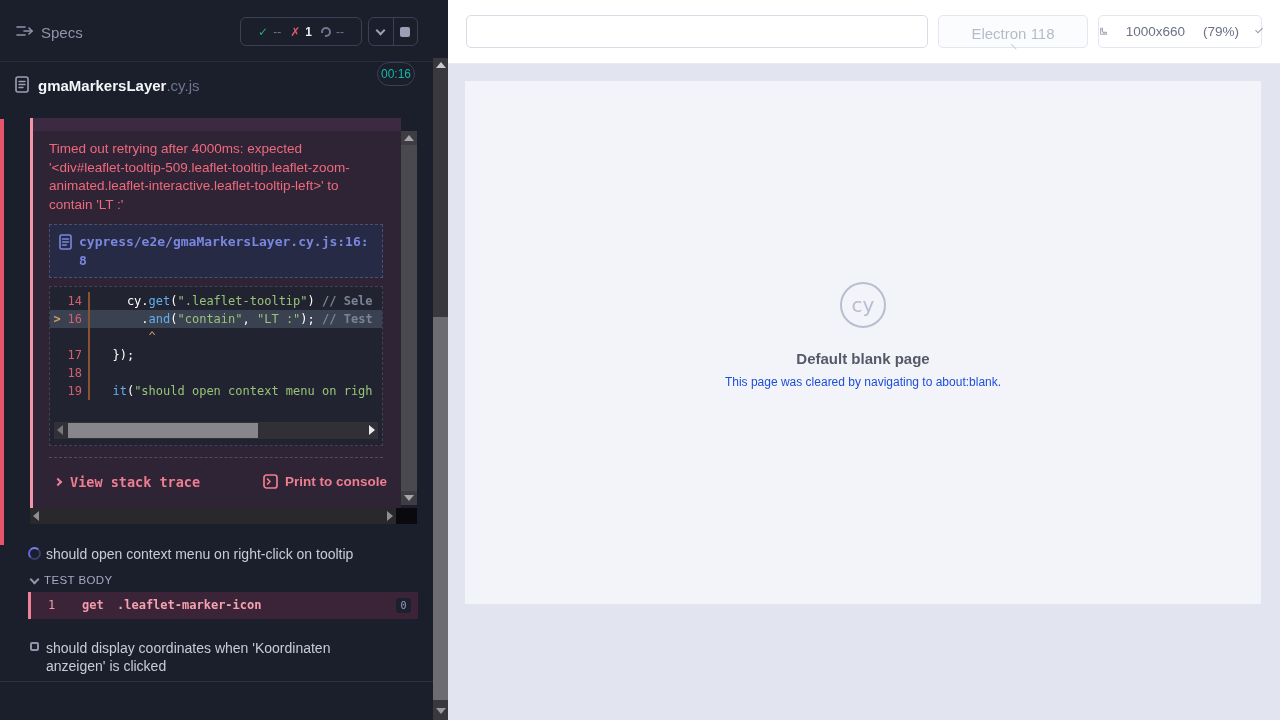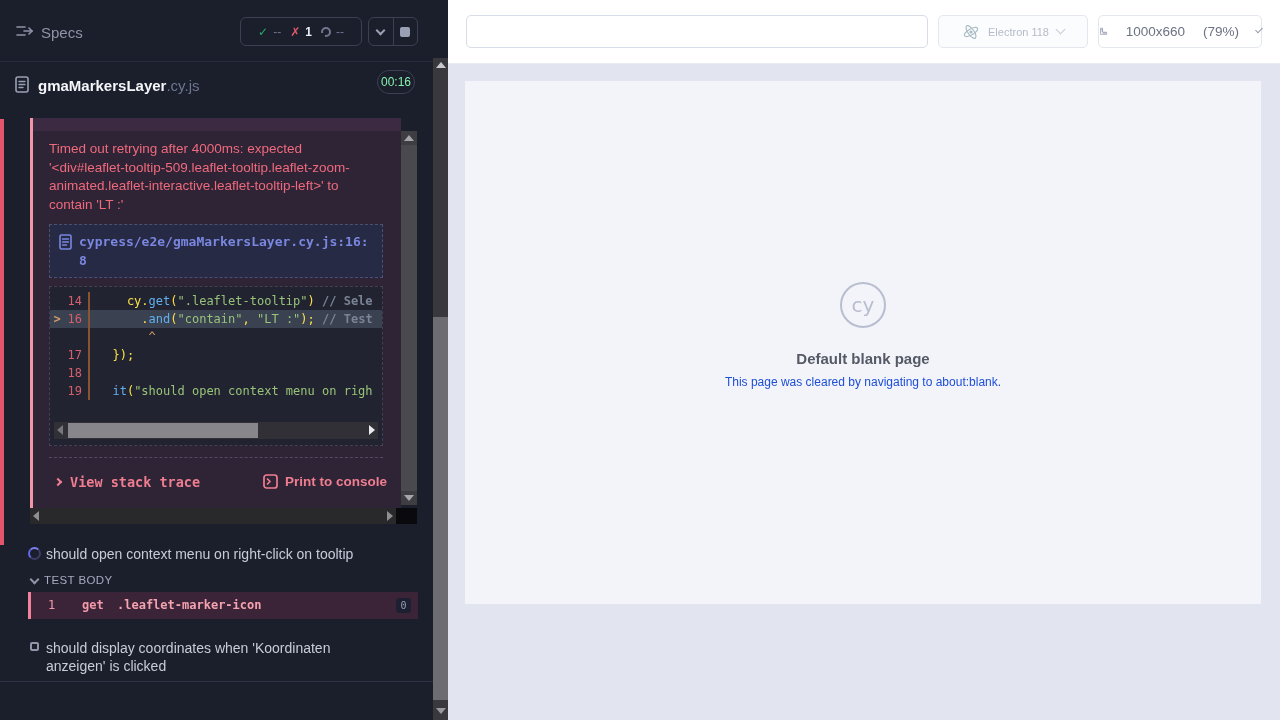--- a/index.html
+++ b/index.html
@@ -24,41 +24,41 @@
   .ctl + .ctl { border-left:1px solid var(--stat-border,#3b4054); }
   .chev-dn { width:7px; height:7px; border-right:2px solid #9aa0b4; border-bottom:2px solid #9aa0b4; transform:rotate(45deg); margin-top:-3px; }
   .stopsq { width:10px; height:10px; background:#9aa0b4; border-radius:2px; }
   .hdr-divider { position:absolute; left:0; top:61px; width:433px; height:1px; background:#272b3c; }
 
   .spec-row { position:absolute; left:0; top:62px; width:433px; height:46px; }
   .spec-file-icon { position:absolute; left:15px; top:14px; }
   .spec-name { position:absolute; left:38px; top:15px; font-size:15px; }
   .spec-name b { color:#f5f6fa; font-weight:bold; }
   .spec-name .ext { color:#6d7590; font-weight:normal; }
-  .duration-badge { position:absolute; left:377px; top:8px; width:38px; height:24px; border:1px solid var(--stat-border,#3b4054); border-radius:12px; color:#86efac; font-size:12px; display:flex; align-items:center; justify-content:center; }
+  .duration-badge { position:absolute; left:377px; top:0; width:38px; height:24px; border:1px solid var(--stat-border,#3b4054); border-radius:12px; color:#14b8a6; font-size:12px; display:flex; align-items:center; justify-content:center; }
 
   
   .attempt-bar { position:absolute; left:0; top:119px; width:4px; height:426px; background:var(--accent-red,#e4556b); }
 
   
   .error-panel { position:absolute; left:30px; top:118px; width:371px; height:390px; background:#2f2336; border-left:3px solid #f295a8; }
   .panel-band { position:absolute; left:0; top:0; width:100%; height:13px; background:#3b2a42; }
   .err-msg { position:absolute; left:16px; top:22px; width:328px; color:var(--err-pink,#ee6a7c); font-size:13.5px; line-height:18.5px; word-wrap:break-word; }
   .file-link { position:absolute; left:16px; top:106px; width:334px; min-height:50px; background:#272a44; border:1px dashed #4d5070; padding:7px 9px; display:flex; gap:7px; cursor:pointer; }
   .file-link .lnk { color:var(--link-blue,#7a87e0); font-family:"DejaVu Sans Mono",monospace; font-size:13px; font-weight:bold; line-height:19px; word-break:break-all; }
   .file-link svg { flex:0 0 auto; margin-top:2px; }
 
   .code-frame { position:absolute; left:16px; top:168px; width:334px; height:160px; background:#212430; border:1px dashed #474055; overflow:hidden; }
   .code-lines { padding-top:5px; font-family:"DejaVu Sans Mono",monospace; font-size:12px; }
   .code-row { display:flex; height:18px; line-height:18px; }
   .code-row.marked { background:#3a4150; }
   .arr { width:14px; text-align:center; font-weight:bold; }
   .ln { width:24px; text-align:right; padding-right:6px; color:#d65f6d; }
   .lc { flex:1; border-left:2px solid #8a5430; padding-left:8px; white-space:pre; overflow:hidden; }
-  .tk-p { color:#fde047; } .tk-f { color:var(--code-blue,#61afef); } .tk-s { color:var(--code-string,#98c379); }
+  .tk-p { color:#ffffff; } .tk-f { color:var(--code-blue,#61afef); } .tk-s { color:var(--code-string,#98c379); }
   .tk-c { color:#7a8496;font-weight:bold; } .tk-o { color:var(--code-orange,#d19a66); }
   .inner-hscroll { position:absolute; left:4px; right:4px; bottom:6px; height:17px; background:#303036; }
   .ih-thumb { position:absolute; left:14px; top:1px; bottom:1px; width:190px; background:#87878b; }
   .tri { width:0; height:0; position:absolute; }
   .tri-l { border-top:5px solid transparent; border-bottom:5px solid transparent; border-right:6px solid #77777c; left:3px; top:3px; }
   .tri-r { border-top:5px solid transparent; border-bottom:5px solid transparent; border-left:6px solid #eaeaee; right:3px; top:3px; }
 
   .dash-div { position:absolute; left:16px; top:339px; width:334px; border-top:1px dashed #524a60; }
   .err-footer { position:absolute; left:0; top:352px; width:100%; height:30px; }
   .stack-btn { position:absolute; left:22px; top:4px; color:var(--pink,#ef7e90); font-family:"DejaVu Sans Mono",monospace; font-size:13.5px; font-weight:bold; display:flex; align-items:center; gap:9px; cursor:pointer; }
@@ -98,21 +98,21 @@
   .sb-up { position:absolute; left:0; top:0; width:15px; height:14px; }
   .sb-up .tri-u { border-bottom-color:#c9c9cd; left:2.5px; top:4px; }
   .sb-thumb { position:absolute; left:0; top:259px; width:15px; height:383px; background:#6d6d71; }
   .sb-down { position:absolute; left:0; bottom:2px; width:15px; height:14px; }
   .sb-down .tri-d { border-top-color:#9a9a9e; left:2.5px; top:4px; }
 
   
   .aut-region { position:absolute; left:448px; top:0; width:832px; height:720px; background:#e2e5ef; }
   .browser-bar { position:absolute; left:0; top:0; width:832px; height:64px; background:#ffffff; border-bottom:1px solid #e9ebf2; }
   .url-input { position:absolute; left:18px; top:15px; width:462px; height:33px; border:1px solid #d8dce6; border-radius:5px; background:#fff; padding:0 10px; font-size:13px; color:#5a6070; outline:none; }
-  .browser-select { position:absolute; left:490px; top:15px; width:150px; height:33px; border:1px solid #e4e7ee; border-radius:5px; background:#fbfcfe; display:flex; align-items:center; justify-content:center; gap:8px; font-size:11px; color:#b5bbc7; cursor:pointer; font-family:"Liberation Sans",sans-serif; }
+  .browser-select { position:absolute; left:490px; top:15px; width:150px; height:33px; border:1px solid #e4e7ee; border-radius:5px; background:#fbfcfe; display:flex; align-items:center; justify-content:center; gap:8px; font-size:15px; color:#b5bbc7; cursor:pointer; font-family:"Liberation Sans",sans-serif;flex-direction:column; }
   .viewport-btn { position:absolute; left:650px; top:15px; width:164px; height:33px; border:1px solid #e4e7ee; border-radius:5px; background:#ffffff; display:flex; align-items:center; justify-content:center; gap:18px; font-size:13.5px; color:#6b7283; cursor:pointer; font-family:"Liberation Sans",sans-serif; }
   .chev2 { width:7px; height:7px; border-right:1.5px solid #c8cdd7; border-bottom:1.5px solid #c8cdd7; transform:rotate(45deg); margin-top:-4px; }
   .viewport-btn .chev2 { border-color:#8e95a9; }
 
   .aut-iframe { position:absolute; left:17px; top:81px; width:796px; height:523px; background:#f3f4f9; }
   .blank-content { text-align:center; padding-top:201px; }
   .cy-logo { width:46px; height:46px; margin:0 auto; border:2.5px solid #b8becf; border-radius:50%; color:#b8becf; font-size:20px; font-family:"DejaVu Sans",sans-serif; display:flex; align-items:center; justify-content:center; }
   .blank-title { margin-top:22px; font-size:15px; font-weight:bold; color:#555a66; }
   .blank-sub { margin-top:8px; font-size:12px; color:#1d4ed8; }
   .blank-sub + .blank-sub { margin-top:4px; }

